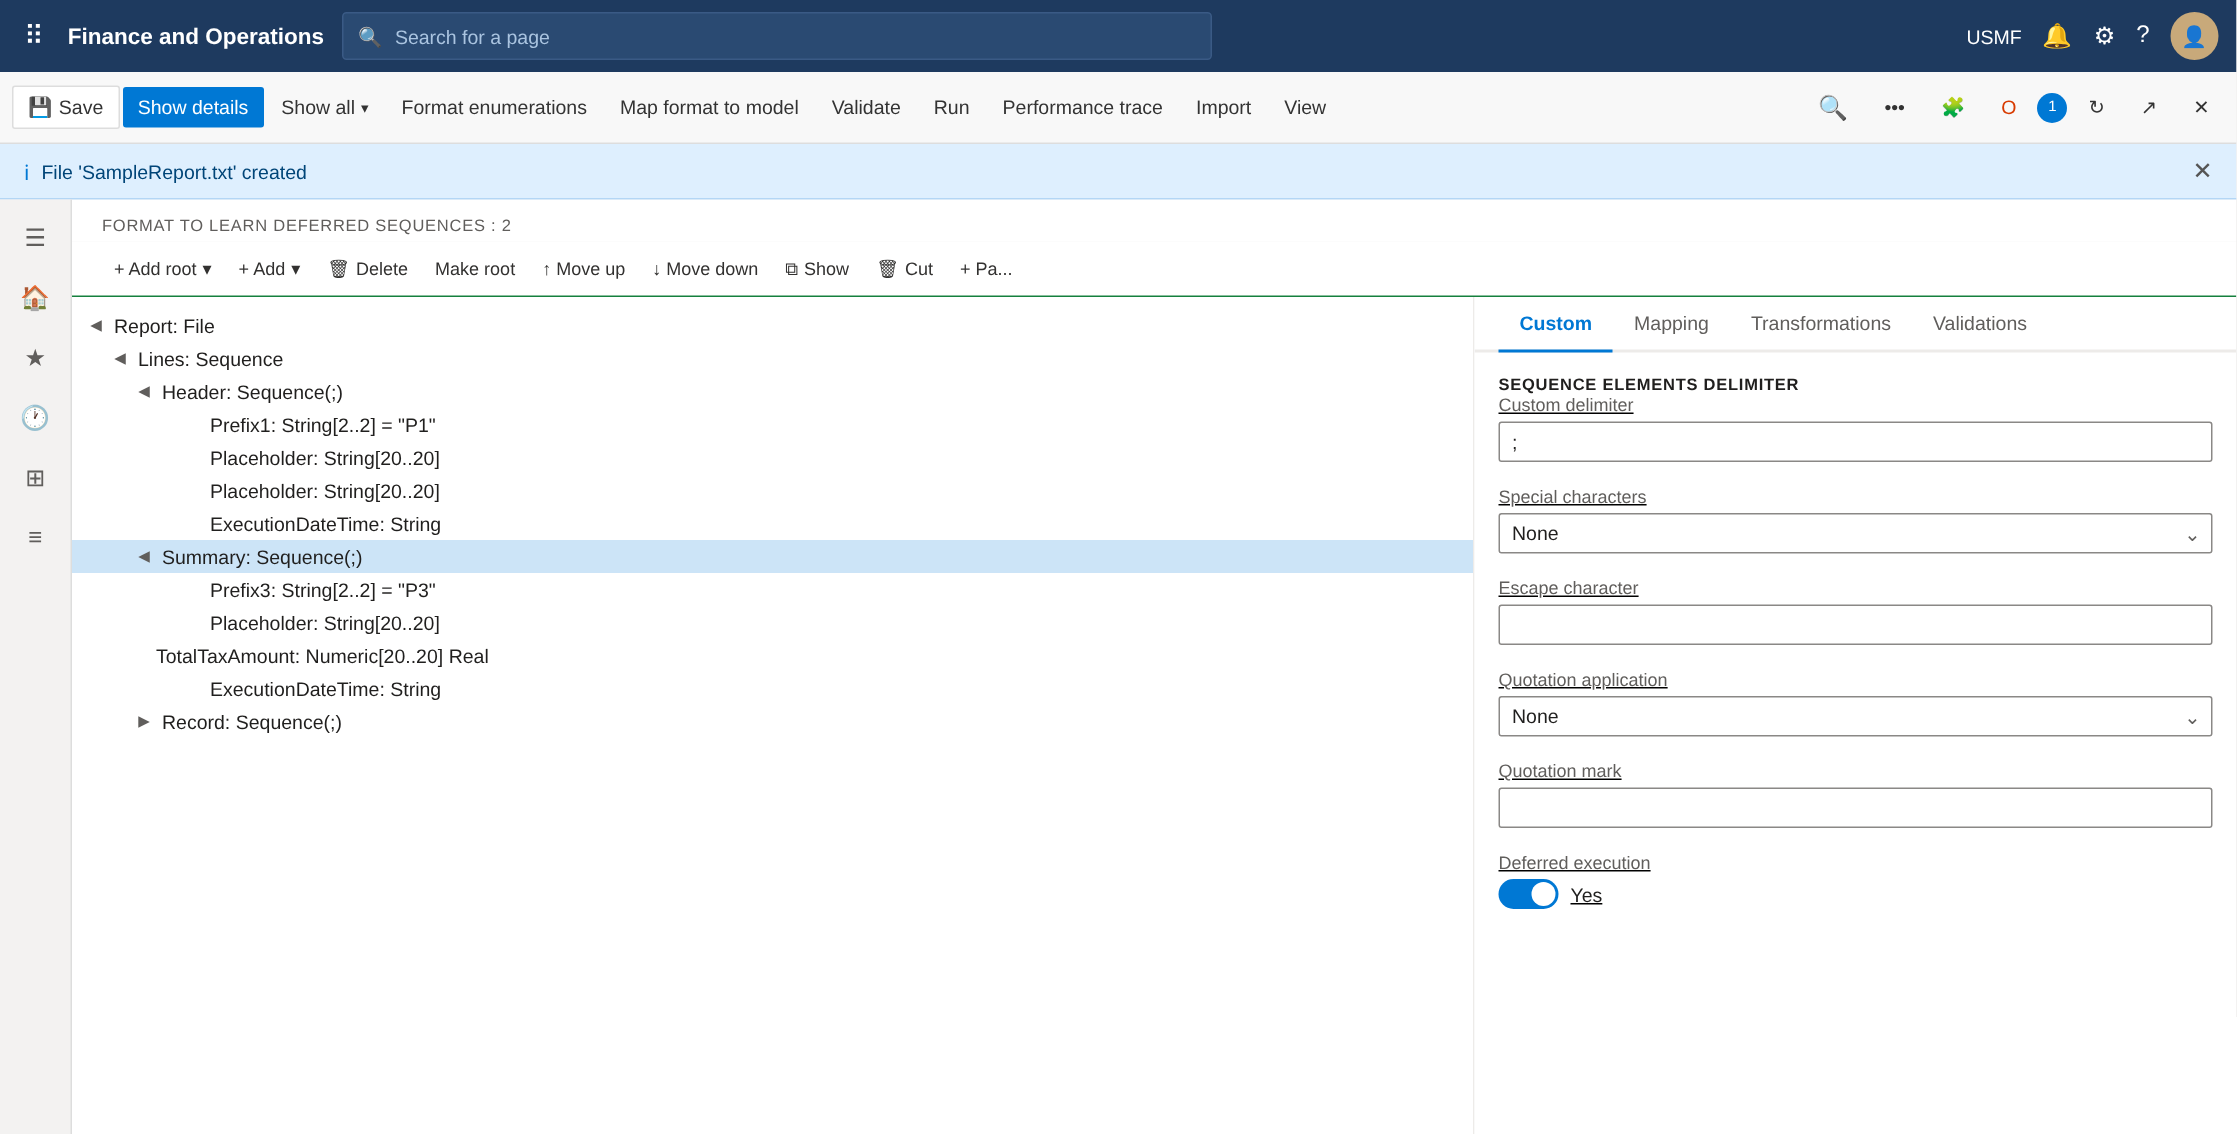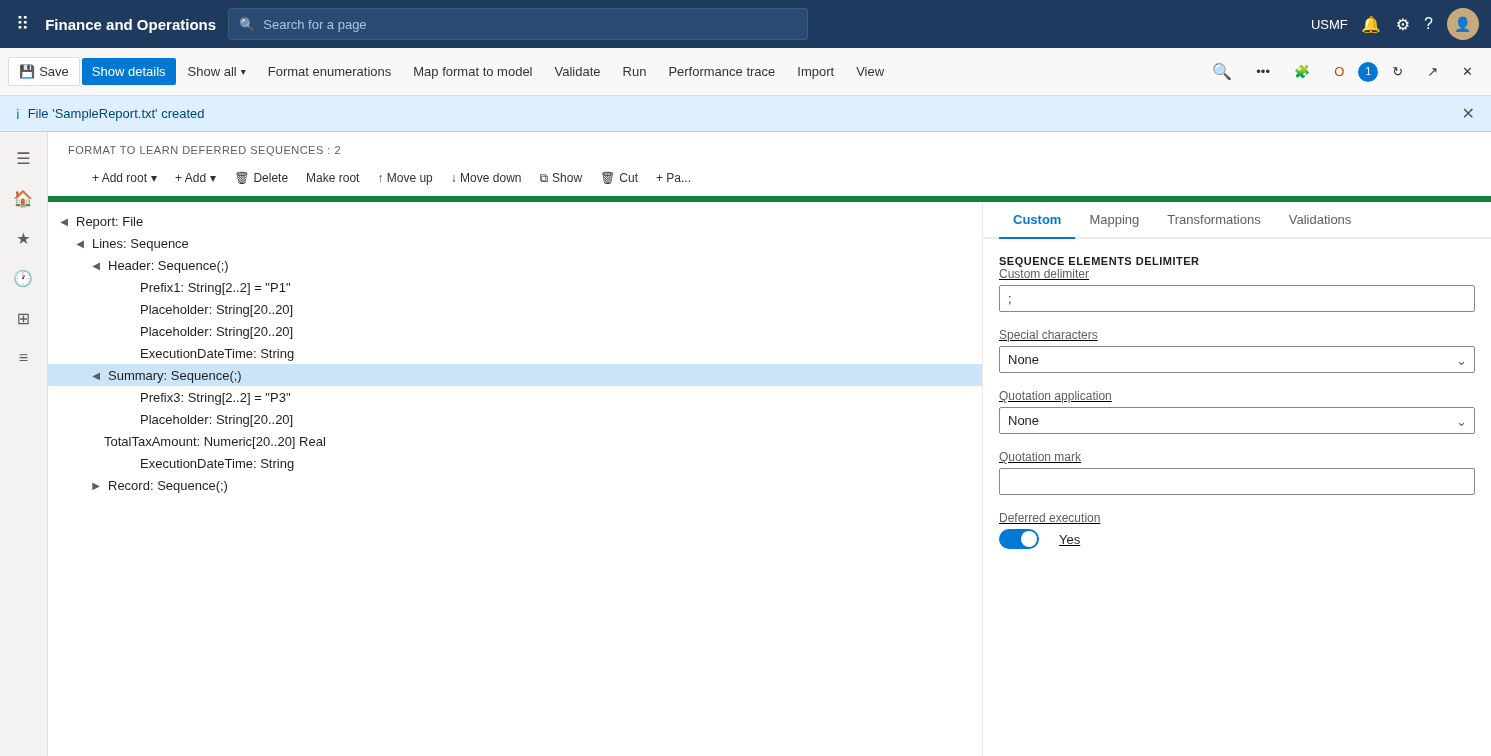--- a/index.html
+++ b/index.html
@@ -141,23 +141,23 @@
       font-weight: 600;
       color: #201f1e;
       margin-bottom: 8px;
     }
 
     
     .designer-toolbar {
       display: flex;
       align-items: center;
       gap: 2px;
-      padding: 6px 36px;
-      background: white;
-      border-bottom: 6px solid #15803d;
+      padding: 6px 20px;
+      background: white;
+      border-bottom: 1px solid #15803d;
     }
     .tool-btn {
       display: flex;
       align-items: center;
       gap: 4px;
       padding: 5px 8px;
       border: none;
       background: transparent;
       cursor: pointer;
       font-size: 12px;
@@ -274,21 +274,21 @@
       position: absolute;
       right: 8px;
       top: 50%;
       transform: translateY(-50%);
       pointer-events: none;
       color: #605e5c;
     }
     .toggle-row {
       display: flex;
       align-items: center;
-      gap: 20px;
+      gap: 8px;
       margin-top: 4px;
     }
     .toggle {
       width: 40px;
       height: 20px;
       background: #0078d4;
       border-radius: 10px;
       position: relative;
       cursor: pointer;
     }
@@ -529,20 +529,24 @@
 
           <div class="field-group">
             <div class="field-label">Special characters</div>
             <div class="select-wrapper">
               <select class="field-select">
                 <option>None</option>
               </select>
             </div>
           </div>
 
+          <div class="field-group">
+            <div class="field-label">Escape character</div>
+            <input class="field-input" type="text" value="" style="">
+          </div>
 
 
           <div class="field-group">
             <div class="field-label">Quotation application</div>
             <div class="select-wrapper">
               <select class="field-select">
                 <option>None</option>
               </select>
             </div>
           </div>

